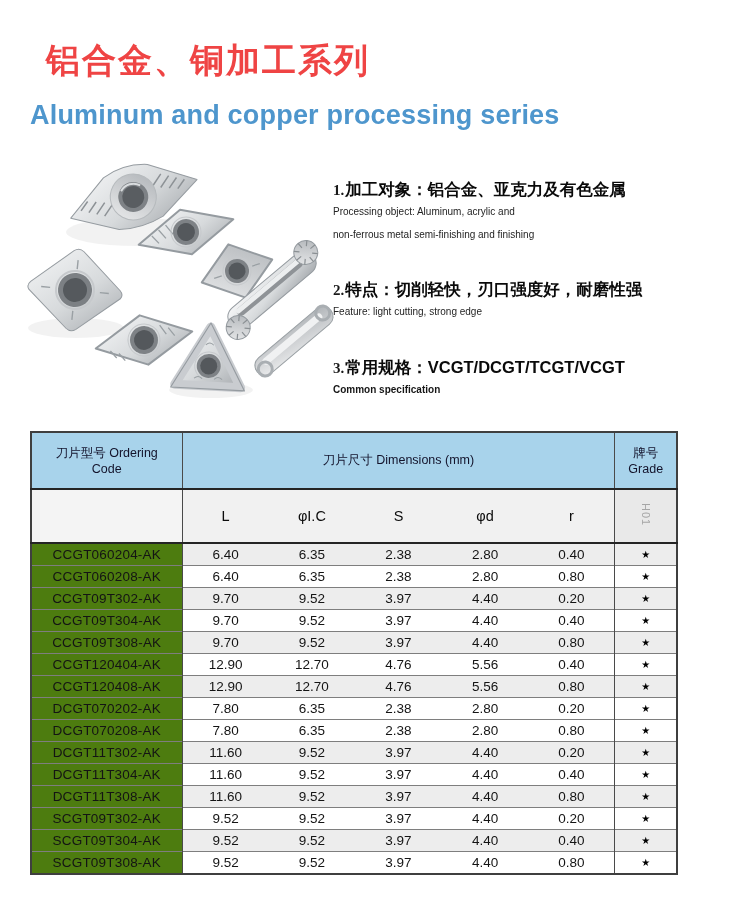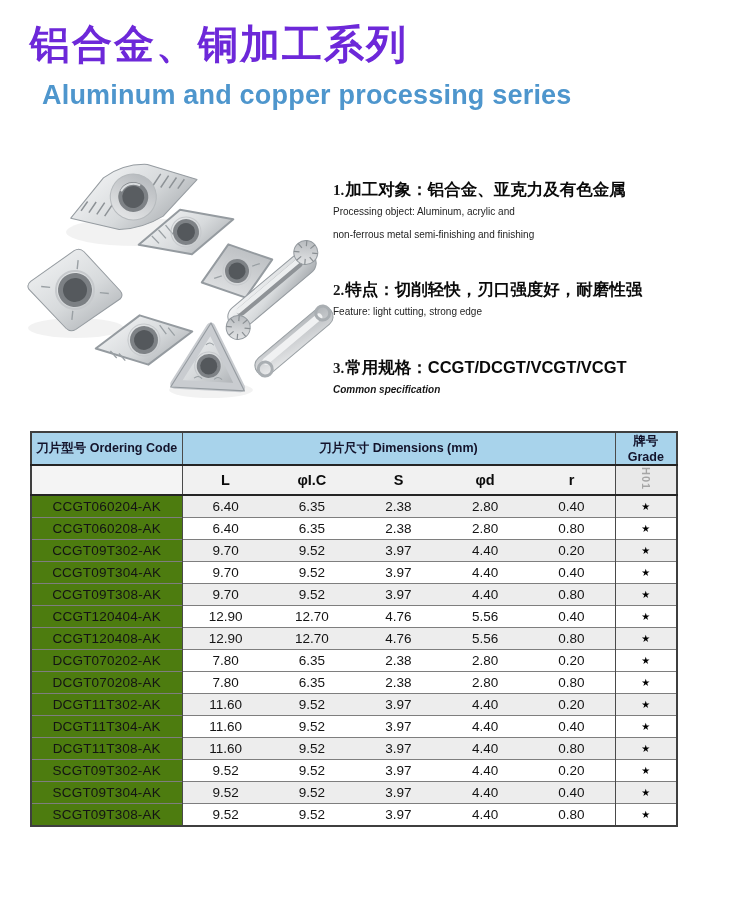--- a/index.html
+++ b/index.html
@@ -8,29 +8,29 @@
     width: 750px;
     height: 919px;
     background: #ffffff;
     overflow: hidden;
     font-family: "Liberation Sans", sans-serif;
   }
 
   
   .titles { position: absolute; left: 30px; top: 22px; }
   .title-zh {
-    margin: 0;
-    font-size: 40px;
+    margin: 16px;
+    font-size: 34px;
     font-weight: 800;
-    color: #6d28d9;
+    color: #ef4444;
     letter-spacing: 2px;
     line-height: 44px;
   }
   .title-en {
-    margin: 12px;
+    margin: 0;
     font-size: 27px;
     font-weight: 700;
     color: #4E96CD;
     letter-spacing: 0.2px;
     line-height: 34px;
   }
 
   
   .photo { position: absolute; left: 16px; top: 140px; width: 322px; height: 274px; }
 
@@ -51,38 +51,38 @@
     color: #1a1a1a;
     padding-right: 1px;
   }
   .spec .indent { padding-left: 82px; }
   .spec .en {
     font-size: 10px;
     font-weight: 400;
     color: #242424;
     line-height: 22.5px;
   }
-  .spec .en-bold { font-weight: 700; color: #161616; font-style: italic; }
+  .spec .en-bold { font-weight: 700; color: #161616; }
   .grade-gray { color: #A0A0A0; font-weight: 400; font-size: 15px; }
 
   
   .spec-table {
     position: absolute;
     left: 30px;
     top: 431px;
     width: 646px;
     border-collapse: collapse;
     table-layout: fixed;
     border: 2px solid #3f3f3f;
   }
   .c-code  { width: 151px; }
   .c-dim   { width: 86.6px; }
   .c-grade { width: 62px; }
 
-  .spec-table th { padding: 0; font-weight: 700; }
+  .spec-table th { padding: 12px; font-weight: 400; }
   .h1 th {
     background: #A8D3EB;
     height: 26px;
     font-size: 12.5px;
     color: #13132b;
     border-bottom: 2px solid #242424;
   }
   .h1 .code-h { border-right: 1px solid #4a4a4a; }
   .h1 .grade-h { border-left: 1px solid #4a4a4a; }
 
@@ -236,21 +236,21 @@
       <div class="en">Processing object: Aluminum, acrylic and</div>
       <div class="en">non-ferrous metal semi-finishing and finishing</div>
     </div>
 
     <div class="spec">
       <div class="zh"><span class="num">2.</span><span>特点：切削轻快，刃口强度好，耐磨性强</span></div>
       <div class="en">Feature: light cutting, strong edge</div>
     </div>
 
     <div class="spec">
-      <div class="zh"><span class="num">3.</span><span>常用规格：CCGT/DCGT/VCGT/VCGT</span></div>
+      <div class="zh"><span class="num">3.</span><span>常用规格：VCGT/DCGT/TCGT/VCGT</span></div>
       <div class="en en-bold">Common specification</div>
     </div>
 
     <div class="spec">
       <div class="zh"><span class="num">4.</span><span>常用牌号：</span><span class="grade-gray">H01</span></div>
     </div>
 
   </div>
 
   <table class="spec-table">

